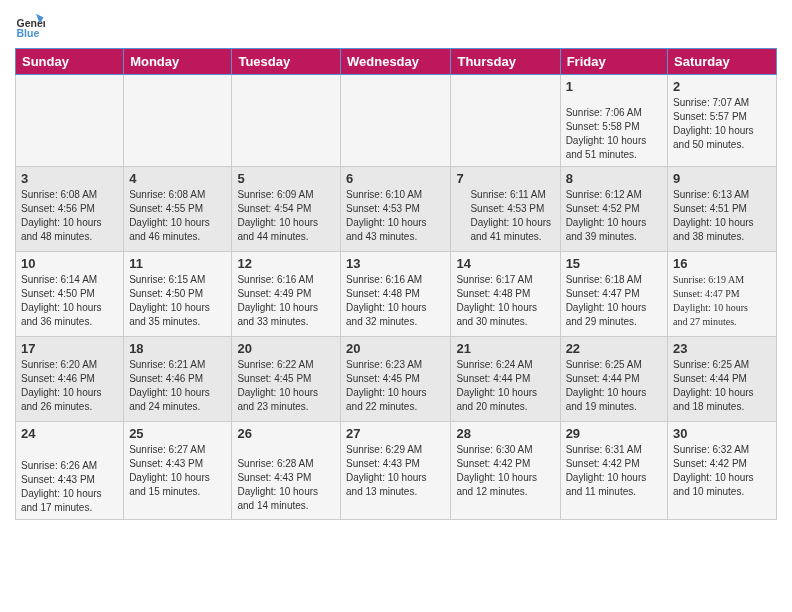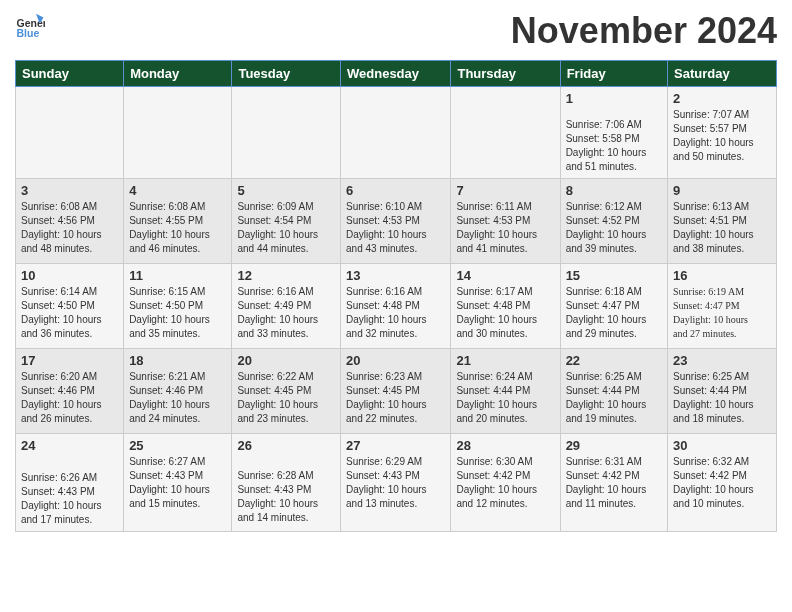--- a/index.html
+++ b/index.html
@@ -6,21 +6,21 @@
     body { font-family: Arial, sans-serif; background: #fff; width: 792px; min-height: 612px; }
     .page { width: 792px; padding: 10px 15px; }
     .header { display: flex; justify-content: space-between; align-items: flex-start; margin-bottom: 8px; }
     .logo { display: flex; align-items: center; }
     .logo-icon { width: 30px; height: 30px; margin-right: 4px; }
     .title-block { text-align: right; }
     .month-title { font-size: 36px; font-weight: bold; color: #333; }
     .location { font-size: 15px; color: #555; }
     table { width: 100%; border-collapse: collapse; }
     thead tr th {
-      background-color: #14532d;
+      background-color: #be185d;
       color: #fff;
       text-align: left;
       padding: 5px 6px;
       font-size: 13px;
       border: 1px solid #5a8fd1;
     }
     tbody tr td {
       vertical-align: top;
       border: 1px solid #ccc;
       padding: 4px 5px;
@@ -41,21 +41,20 @@
 <div class="page">
   <div class="header">
     <div class="logo">
       <svg class="logo-icon" viewBox="0 0 40 40">
         <text x="2" y="22" font-size="14" font-weight="bold" fill="#333">General</text>
         <text x="2" y="36" font-size="14" font-weight="bold" fill="#4a90d9">Blue</text>
         <polygon points="28,5 38,10 33,18" fill="#4a90d9"></polygon>
       </svg>
     </div>
     <div class="title-block">
-      <div class="month-title">November 2024</div>
     </div>
   </div>
 
   <table>
     <thead>
       <tr>
       <th>Sunday</th>
           <th>Monday</th>
           <th>Tuesday</th>
           <th>Wednesday</th>
@@ -110,21 +109,21 @@
           </td>
           <td>
             <span class="day-num">6</span>
             <div class="day-info" style="white-space: pre-line;">Sunrise: 6:10 AM
 Sunset: 4:53 PM
 Daylight: 10 hours
 and 43 minutes.</div>
           </td>
           <td>
             <span class="day-num">7</span>
-            <div class="day-info" style="white-space: pre-line;">Sunrise: 6:11 AM
+            <div class="day-info" style="white-space: pre-line; margin-left: 14px;">Sunrise: 6:11 AM
 Sunset: 4:53 PM
 Daylight: 10 hours
 and 41 minutes.</div>
           </td>
           <td>
             <span class="day-num">8</span>
             <div class="day-info" style="white-space: pre-line;">Sunrise: 6:12 AM
 Sunset: 4:52 PM
 Daylight: 10 hours
 and 39 minutes.</div>

